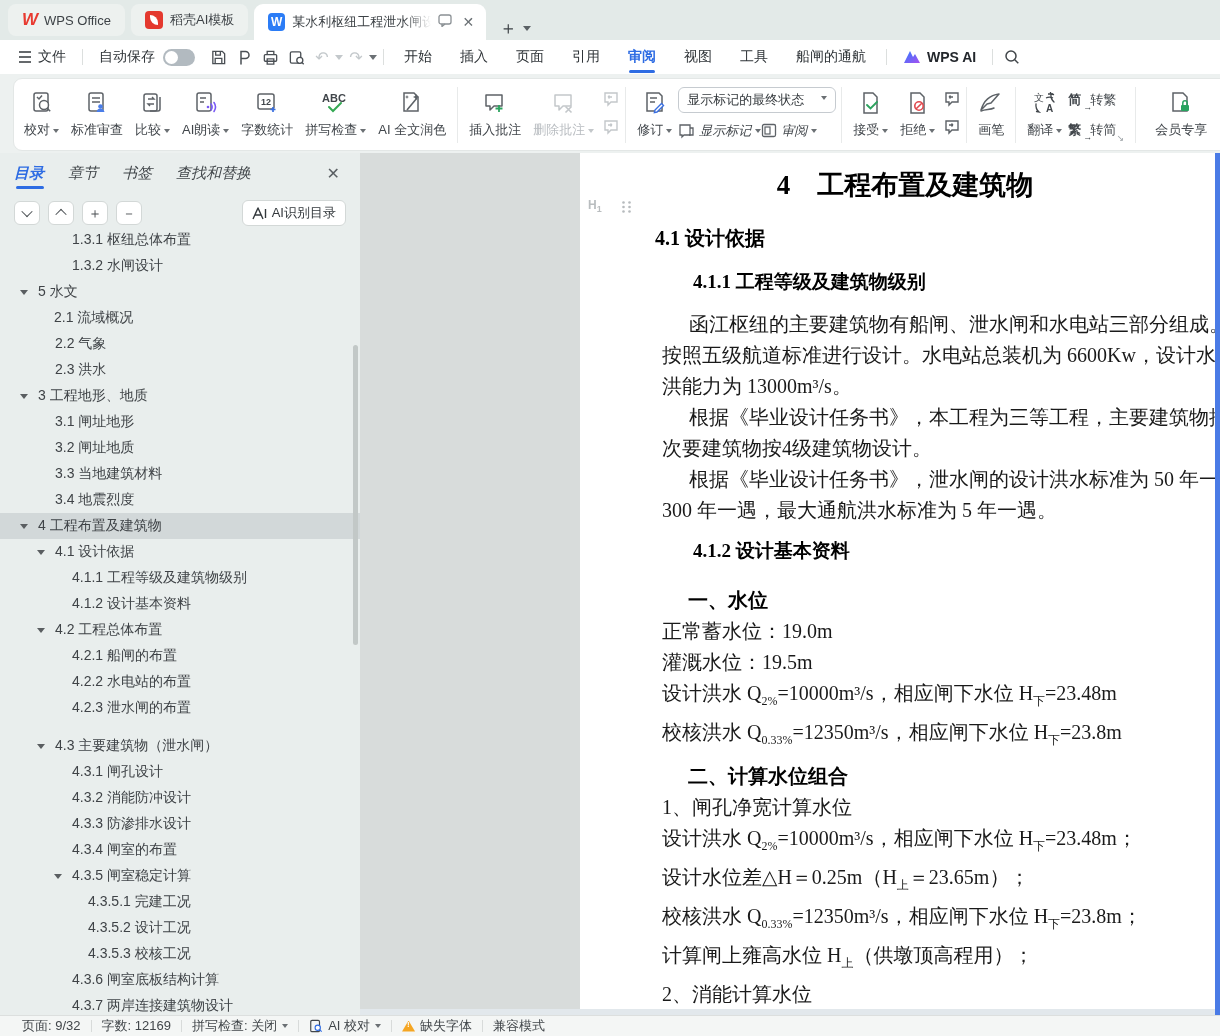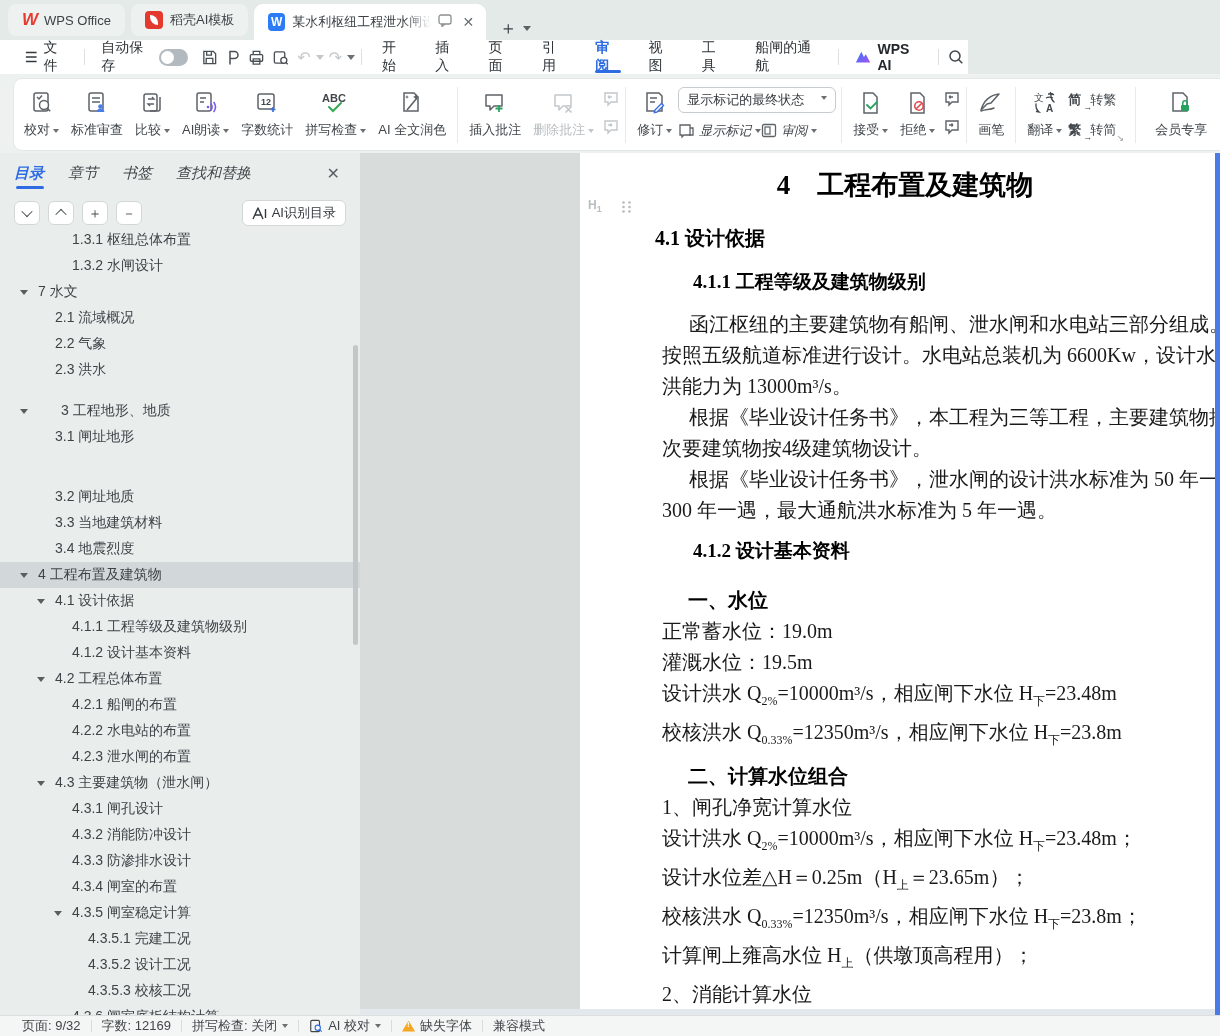--- a/index.html
+++ b/index.html
@@ -16,21 +16,21 @@
   .wlogo { font-weight:bold; font-style:italic; color:#e83a30; font-size:17px; letter-spacing:-1px; }
   .docicon { width:18px; height:18px; border-radius:4px; background:#2b7cf6; color:#fff; font-weight:bold; font-size:12px; display:flex; align-items:center; justify-content:center; }
   .ricon { width:18px; height:18px; border-radius:4px; background:#e4392e; position:relative; overflow:hidden; }
   .ricon::after { content:""; position:absolute; left:5px; top:4px; width:8px; height:10px; background:#fff; border-radius:0 8px 0 8px; }
   .tab-x { color:#6a7074; font-size:14px; padding:2px 4px; }
   .chat-ic { color:#8a9094; font-size:13px; }
   .newtab { font-size:18px; color:#3d4246; margin-left:10px; display:flex; align-items:center; gap:6px; }
   .mini-caret { width:0; height:0; border:4px solid transparent; border-top:5px solid #5b6165; margin-top:4px; }
 
   
-  .menubar { position:absolute; left:0; top:40px; width:968px; height:34px; background:#fff; display:flex; align-items:center; font-size:14px;padding-left:7px; }
+  .menubar { position:absolute; left:0; top:40px; width:1220px; height:34px; background:#fff; display:flex; align-items:center; font-size:14px; }
   .mb-item { display:flex; align-items:center; gap:6px; padding:0 10px; color:#2f3438; }
   .mb-sep { width:1px; height:16px; background:#dcdfde; margin:0 6px; }
   .switch { width:32px; height:17px; border-radius:9px; background:#b2bac0; position:relative; margin-left:2px; }
   .switch::after { content:""; position:absolute; left:2px; top:2px; width:13px; height:13px; border-radius:50%; background:#fff; }
   .mb-ic { width:26px; height:24px; display:flex; align-items:center; justify-content:center; color:#4a4f54; }
   .mb-ic.dis { color:#c3c8cb; }
   .mtab { padding:0 14px; height:34px; display:flex; align-items:center; color:#2f3438; position:relative; }
   .mtab.active { color:#2e6ce3; font-weight:bold; }
   .mtab.active::after { content:""; position:absolute; left:50%; transform:translateX(-50%); bottom:1px; width:26px; height:3px; border-radius:2px; background:#2e6ce3; }
   .wpsai { display:flex; align-items:center; gap:6px; font-weight:bold; color:#23272c; padding:0 10px; }
@@ -489,39 +489,39 @@
     </div>
     <div class="toclist" id="toclist">
         <div class="trow" style="padding-left: 72px;">
           <span>1.3.1 枢纽总体布置</span>
         </div>
         <div class="trow" style="padding-left: 72px;">
           <span>1.3.2 水闸设计</span>
         </div>
         <div class="trow" style="padding-left: 38px;">
           <span class="tarrow" style="left: 20px;"></span>
-          <span>7 水文</span>
-        </div>
-        <div class="trow" style="padding-left: 55px;">
+          <span>5 水文</span>
+        </div>
+        <div class="trow" style="padding-left: 26px; margin-left: 28px;">
           <span>2.1 流域概况</span>
         </div>
         <div class="trow" style="padding-left: 55px;">
           <span>2.2 气象</span>
         </div>
         <div class="trow" style="padding-left: 55px;">
           <span>2.3 洪水</span>
         </div>
-        <div class="trow" style="padding-left: 61px; margin-top: 15px;">
+        <div class="trow" style="padding-left: 38px;">
           <span class="tarrow" style="left: 20px;"></span>
           <span>3 工程地形、地质</span>
         </div>
         <div class="trow" style="padding-left: 55px;">
           <span>3.1 闸址地形</span>
         </div>
-        <div class="trow" style="padding-left: 55px; margin-top: 34px;">
+        <div class="trow" style="padding-left: 55px;">
           <span>3.2 闸址地质</span>
         </div>
         <div class="trow" style="padding-left: 55px;">
           <span>3.3 当地建筑材料</span>
         </div>
         <div class="trow" style="padding-left: 55px;">
           <span>3.4 地震烈度</span>
         </div>
         <div class="trow sel" style="padding-left: 38px;">
           <span class="tarrow" style="left: 20px;"></span>
@@ -543,21 +543,21 @@
         </div>
         <div class="trow" style="padding-left: 72px;">
           <span>4.2.1 船闸的布置</span>
         </div>
         <div class="trow" style="padding-left: 72px;">
           <span>4.2.2 水电站的布置</span>
         </div>
         <div class="trow" style="padding-left: 72px;">
           <span>4.2.3 泄水闸的布置</span>
         </div>
-        <div class="trow" style="padding-left: 55px;">
+        <div class="trow" style="padding-left: 55px; margin-top: 12px;">
           <span class="tarrow" style="left: 37px;"></span>
           <span>4.3 主要建筑物（泄水闸）</span>
         </div>
         <div class="trow" style="padding-left: 72px;">
           <span>4.3.1 闸孔设计</span>
         </div>
         <div class="trow" style="padding-left: 72px;">
           <span>4.3.2 消能防冲设计</span>
         </div>
         <div class="trow" style="padding-left: 72px;">

